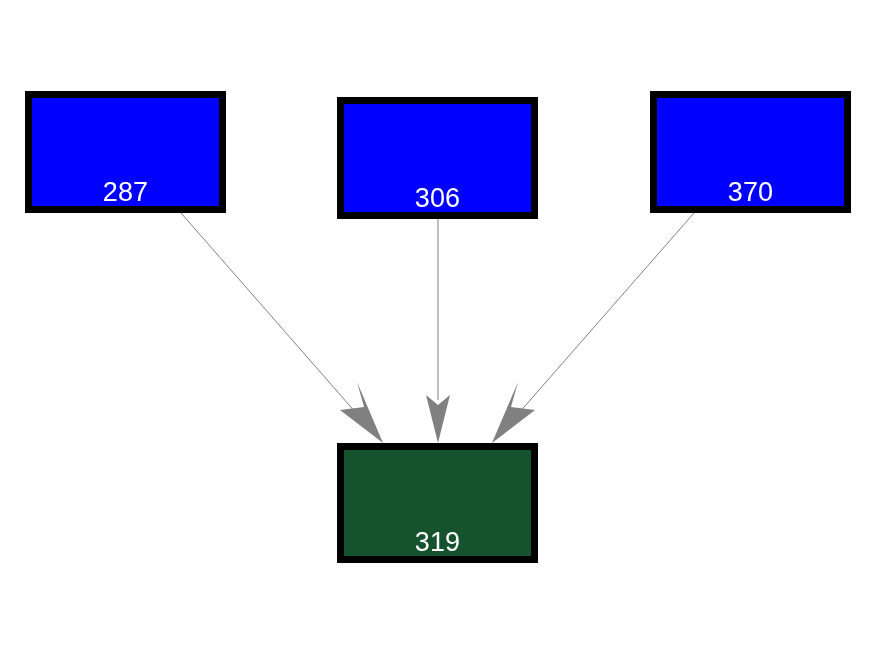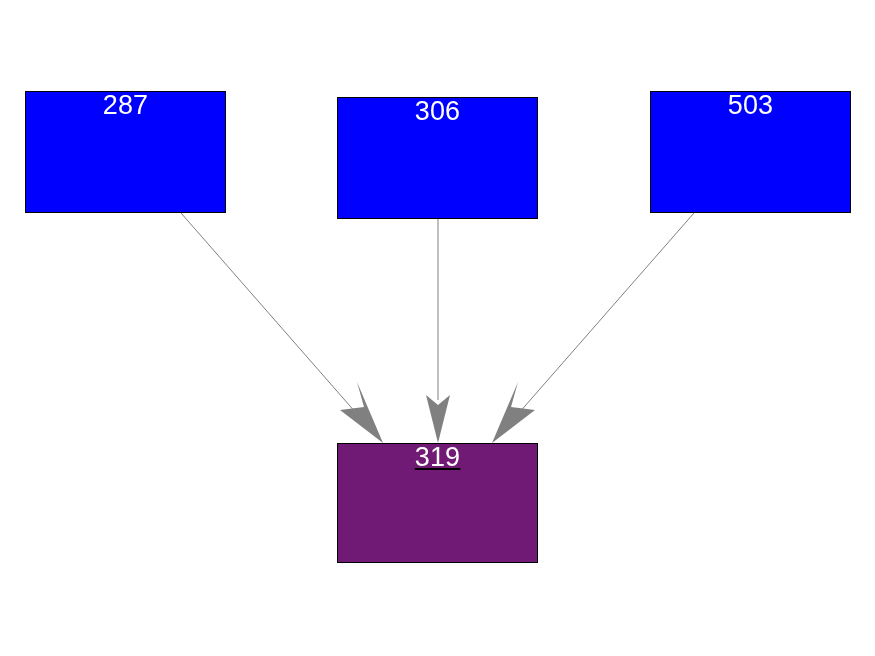--- a/index.html
+++ b/index.html
@@ -22,35 +22,35 @@
     position: absolute;
     left: 0;
     top: 0;
     width: 875px;
     height: 656px;
   }
   .node {
     position: absolute;
     box-sizing: border-box;
     display: flex;
-    align-items: flex-start;
+    align-items: flex-end;
     justify-content: center;
-    border: 1px solid #000000;
+    border: 7px solid #000000;
   }
   .node-label {
     color: #ffffff;
     font-size: 27px;
     font-family: "Liberation Sans", "DejaVu Sans", sans-serif;
     font-weight: normal;
     line-height: 1;
     letter-spacing: 0.2px;
     user-select: none;
   }
   .node-source { background: #0000ff; }
-  .node-target { background: #701a75; text-decoration: underline; }
+  .node-target { background: #14532d; }
 </style>
 </head>
 <body>
 
 <div id="canvas">
 
   <svg id="edge-layer" viewBox="0 0 875 656" width="875" height="656" xmlns="http://www.w3.org/2000/svg">
 
     <g>
       <line x1="181" y1="213" x2="371" y2="430" stroke="#808080" stroke-width="1"></line>
@@ -70,20 +70,20 @@
 
   <div class="node node-source" style="left:25px; top:91px; width:201px; height:122px;">
     <span class="node-label">287</span>
   </div>
 
   <div class="node node-source" style="left:337px; top:97px; width:201px; height:122px;">
     <span class="node-label">306</span>
   </div>
 
   <div class="node node-source" style="left:650px; top:91px; width:201px; height:122px;">
-    <span class="node-label">503</span>
+    <span class="node-label">370</span>
   </div>
 
   <div class="node node-target" style="left:337px; top:443px; width:201px; height:120px;">
     <span class="node-label">319</span>
   </div>
 
 </div>
 
 </body></html>

